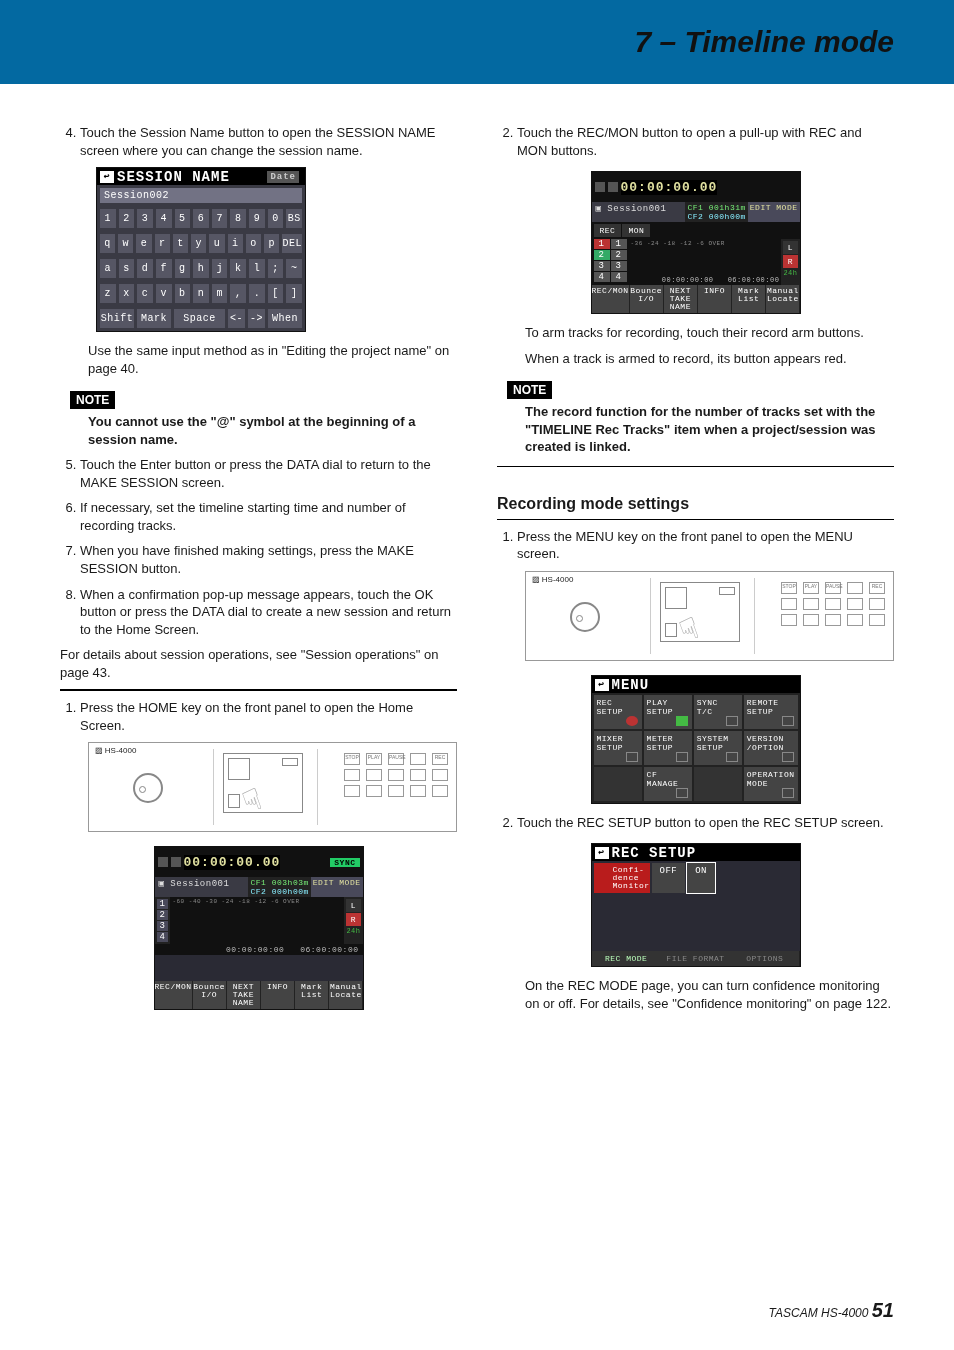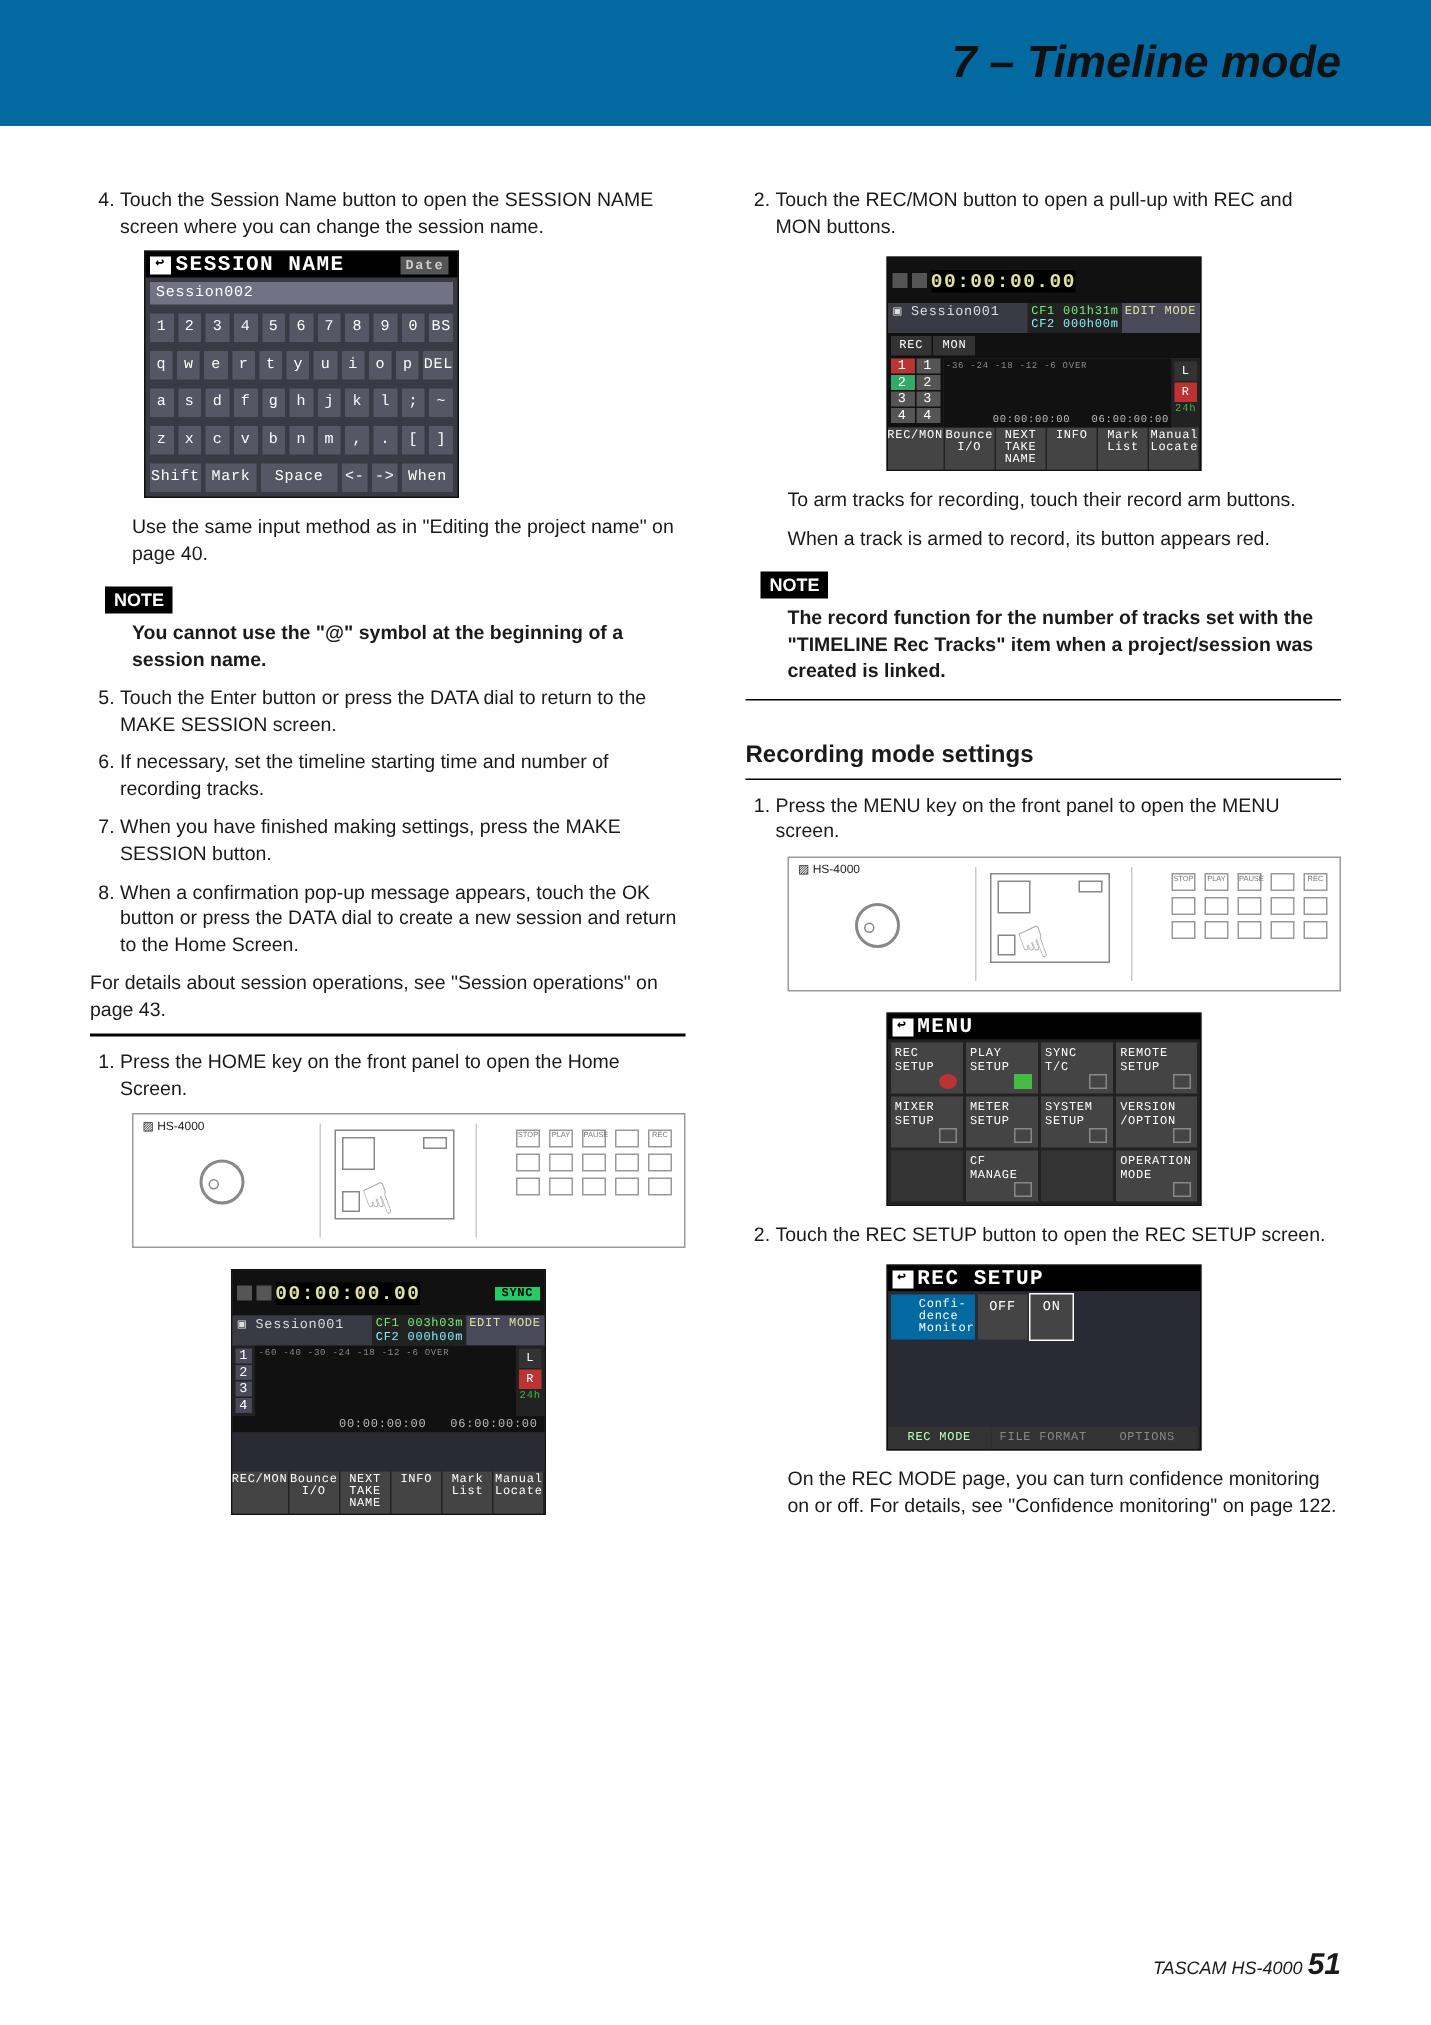--- a/index.html
+++ b/index.html
@@ -131,21 +131,21 @@
   .menu-cell .ic { position:absolute; right:4px; bottom:3px; width:12px; height:10px; border:1px solid #888; font-size:7px; text-align:center; line-height:9px;}
   .menu-cell .red{ background:#b33; border-radius:50%; border:none;}
   .menu-cell .grn{ background:#4b4; border:none;}
   .menu-empty { background:#333;}
   
   .rs-tabs { display:flex; background:#222; }
   .rs-tab { flex:1; text-align:center; font-size:8px; color:#bfb; padding:3px 0; background:#333;}
   .rs-tab.dim { color:#888;}
   .rs-body { background:#2a2a34; height:90px; position:relative;}
   .rs-row { display:flex; gap:2px; padding:2px;}
-  .rs-lbl { background:#0369a1; color:#fff; font-size:8px; padding:3px 19px; width:56px; line-height:8px;}
+  .rs-lbl { background:#b91c1c; color:#fff; font-size:8px; padding:3px 19px; width:56px; line-height:8px;}
   .rs-opt { background:#444; color:#fff; font-size:9px; padding:3px 8px; }
   .rs-opt.sel { outline:1px solid #fff;}
   
   .recmon-head { display:flex; gap:1px; padding:2px; background:#111;}
   .recmon-head .c { background:#333; color:#fff; font-size:8px; padding:2px 6px;}
   .rm-row { display:flex; gap:1px; padding:0 2px 1px 2px;}
   .rm-num { width:16px; background:#555; color:#fff; text-align:center; font-size:9px;}
   .rm-num.arm { background:#b33;}
   .rm-num.grn { background:#3a6;}
   

